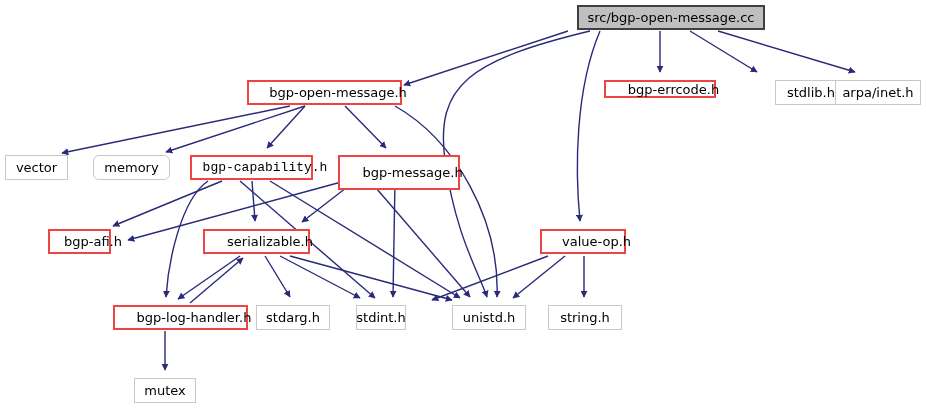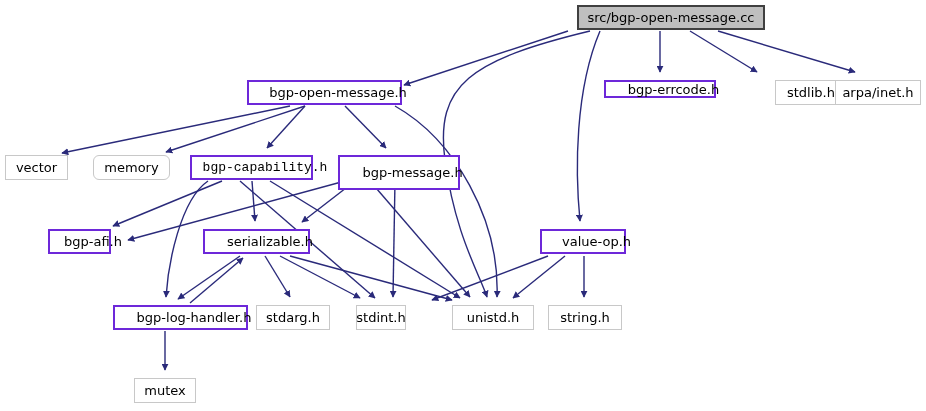--- a/index.html
+++ b/index.html
@@ -30,21 +30,21 @@
     align-items: center;
     justify-content: center;
     font-size: 13px;
     line-height: 1;
     color: #000000;
     white-space: nowrap;
     background: #ffffff;
     border: 1px solid #c8c8c8;
   }
   .node.strong {
-    border: 2px solid #6d28d9;
+    border: 2px solid #ef4444;
     padding-left: 27px;
   }
   .node.root {
     border: 2px solid #404040;
     background: #bfbfbf;
   }
 </style>
 </head>
 <body>
 
@@ -126,21 +126,21 @@
       </div>
       <div class="node strong" style="left: 97px; top: 305px; width: 135px; height: 25px; margin-left: 16px;">
         <span>bgp-log-handler.h</span>
       </div>
       <div class="node weak" style="left: 256px; top: 305px; width: 74px; height: 25px;">
         <span>stdarg.h</span>
       </div>
       <div class="node weak" style="left: 356px; top: 305px; width: 50px; height: 25px;">
         <span>stdint.h</span>
       </div>
-      <div class="node weak" style="left: 452px; top: 305px; width: 82px; height: 25px;">
+      <div class="node weak" style="left: 452px; top: 305px; width: 74px; height: 25px;">
         <span>unistd.h</span>
       </div>
       <div class="node weak" style="left: 548px; top: 305px; width: 74px; height: 25px;">
         <span>string.h</span>
       </div>
       <div class="node weak" style="left: 134px; top: 378px; width: 62px; height: 25px;">
         <span>mutex</span>
       </div>
     </div>
 </div>

